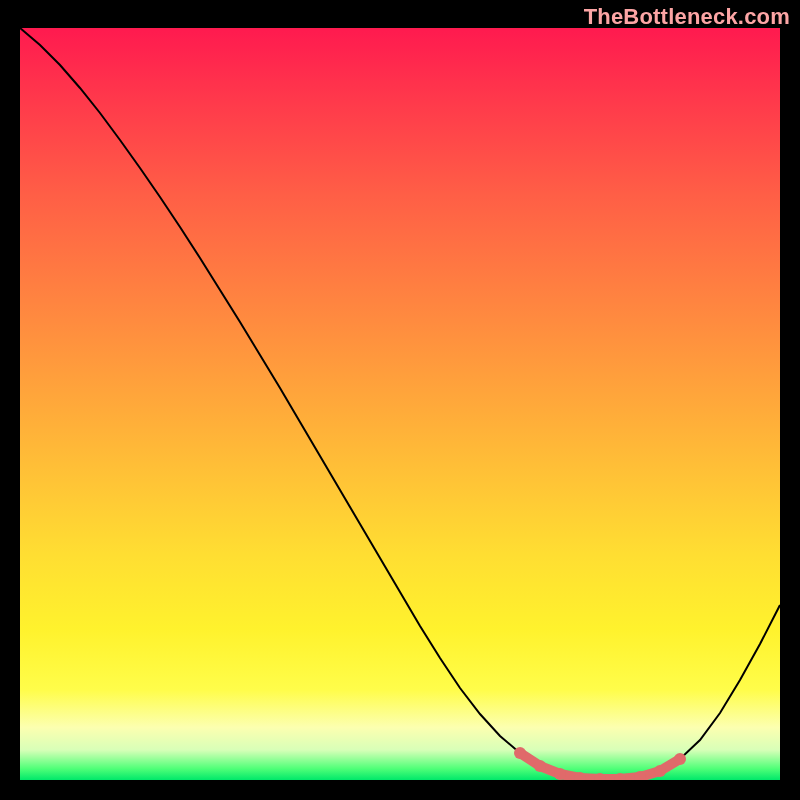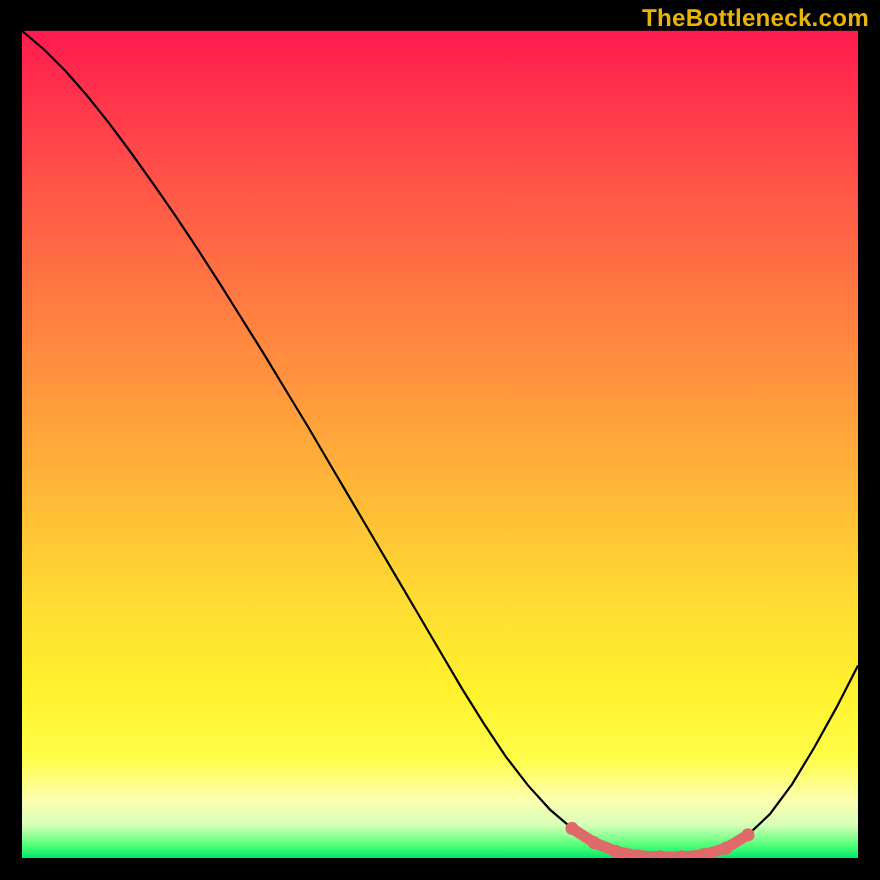--- a/index.html
+++ b/index.html
@@ -14,21 +14,21 @@
   .frame {
     position: relative;
     width: 800px;
     height: 800px;
     background: #000;
   }
   .watermark {
     position: absolute;
     top: 4px;
     right: 10px;
-    color: #eab308;
+    color: #fca5a5;
     font-size: 22px;
     font-weight: 600;
     letter-spacing: 0.2px;
     z-index: 20;
     user-select: none;
   }
   .plot-area {
     position: absolute;
     left: 20px;
     top: 28px;

